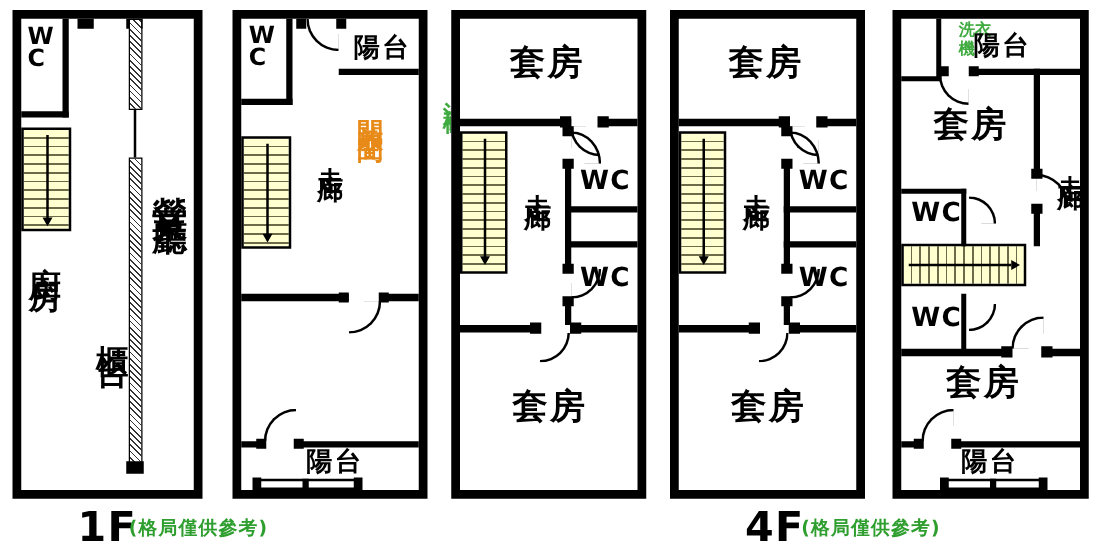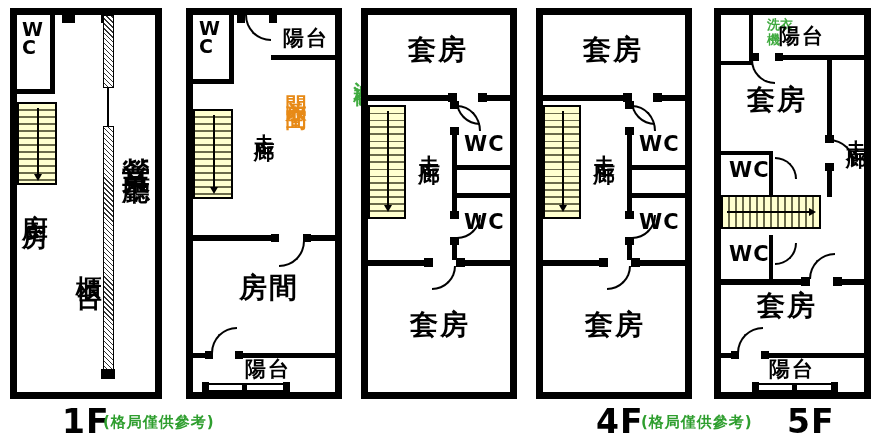--- a/index.html
+++ b/index.html
@@ -70,21 +70,20 @@
     <b class="lbl v" style="left:60px;top:102px;font-size:21px;letter-spacing:5px">走廊</b>
     <div class="stairs" style="left:0;top:94px;width:40px;height:90px">
       <i class="sline" style="left:18px;top:4px;width:2px;height:74px"></i>
       <i class="ar-d" style="left:15px;top:76px"></i>
     </div>
     <i class="w" style="left:0;top:220px;width:86px;height:6px"></i>
     <i class="w" style="left:112px;top:220px;width:30px;height:6px"></i>
     <i class="sq" style="left:78px;top:219px;width:8px;height:8px"></i>
     <i class="sq" style="left:110px;top:219px;width:8px;height:8px"></i>
     <i class="arc arc-br" style="left:86px;top:226px;width:26px;height:26px"></i>
-    <b class="lbl" style="left:46px;top:258px;font-size:28px">房間</b>
     <i class="w" style="left:0;top:338px;width:18px;height:5px"></i>
     <i class="w" style="left:44px;top:338px;width:98px;height:5px"></i>
     <i class="arc arc-tl" style="left:18px;top:312px;width:26px;height:26px"></i>
     <i class="sq" style="left:12px;top:336px;width:8px;height:8px"></i>
     <i class="sq" style="left:42px;top:336px;width:8px;height:8px"></i>
     <b class="lbl" style="left:52px;top:343px;font-size:21px">陽台</b>
     <i class="win" style="left:14px;top:368px;width:78px;height:9px"></i>
     <i class="sq" style="left:9px;top:367px;width:7px;height:11px"></i>
     <i class="sq" style="left:90px;top:367px;width:7px;height:11px"></i>
     <i class="sq" style="left:49px;top:368px;width:5px;height:9px"></i>
@@ -198,14 +197,13 @@
     <i class="win" style="left:36px;top:368px;width:76px;height:9px"></i>
     <i class="sq" style="left:31px;top:367px;width:7px;height:11px"></i>
     <i class="sq" style="left:110px;top:367px;width:7px;height:11px"></i>
     <i class="sq" style="left:71px;top:368px;width:5px;height:9px"></i>
   </div>
 
   <b class="flabel" style="left:62px;top:402px">1F</b>
   <b class="fnote" style="left:103px;top:413px">(格局僅供參考)</b>
   <b class="flabel" style="left:596px;top:402px">4F</b>
   <b class="fnote" style="left:641px;top:413px">(格局僅供參考)</b>
-  <b class="flabel" style="left:787px;top:402px">5F</b>
 </div>
 
 </body></html>

